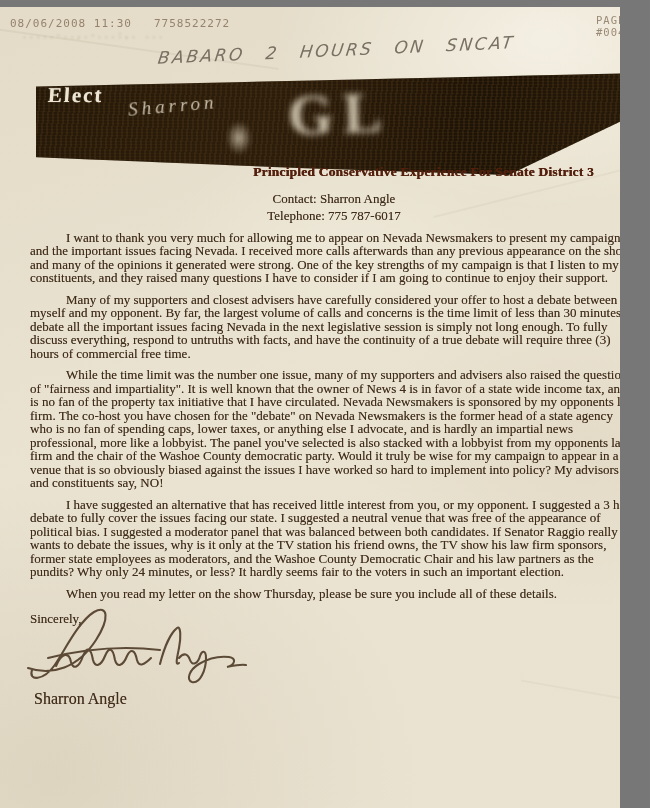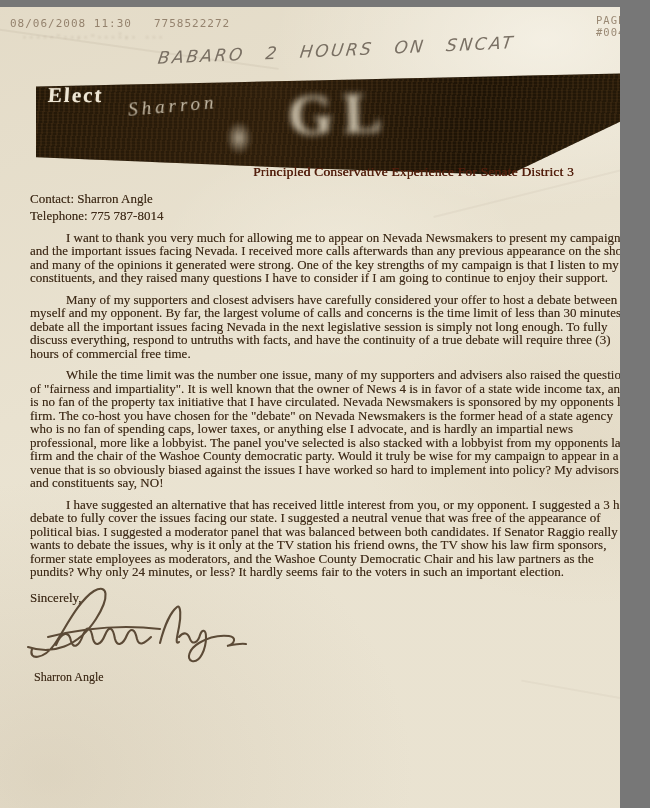--- a/index.html
+++ b/index.html
@@ -69,36 +69,36 @@
     font-weight:bold; font-size:58px; letter-spacing:10px; line-height:1;
     color:rgba(233,223,201,0.85); filter:blur(3px); transform:rotate(-2deg);
   }
   .banner-speck {
     position:absolute; left:190px; top:50px; width:26px; height:34px; border-radius:50%;
     background:radial-gradient(ellipse, rgba(230,220,198,0.7), transparent 70%);
     filter:blur(2px);
   }
   .tagline {
     position:absolute; left:253px; top:157px;
-    font-weight:normal; font-size:13.5px; color:#53200e;
+    font-weight:bold; font-size:13.5px; color:#53200e;
     letter-spacing:0.2px; text-shadow:0.4px 0 0 #53200e; white-space:nowrap;
   }
 
   .letter {
     position:absolute; left:30px; top:184px; width:608px;
     font-size:13px; line-height:13.5px;
     text-shadow:0 0 0.3px rgba(63,44,25,0.55);
   }
-  .contact-block p { margin:0 0 1.5px 0; line-height:15px; }
+  .contact-block p { margin:0 0 1.5px 0; line-height:15px;text-align:center; }
   .salutation { margin:12px 0 0 0; line-height:14px; }
   .para { margin:8px 0 0 0; text-indent:36px; }
   .closing-block { position:relative; margin-top:10px; height:100px; }
   .closing-text { position:absolute; left:0; top:2px;text-align:center; }
   .signature-svg { position:absolute; left:-10px; top:-6px; }
-  .typed-name { position:absolute; left:4px; top:82px; font-size:12px; }
+  .typed-name { position:absolute; left:4px; top:82px; font-size:16px; }
 </style>
 </head>
 <body>
 
 <div class="page">
 
   <div class="crease c1"></div>
   <div class="crease c2"></div>
   <div class="crease c3"></div>
 
@@ -119,28 +119,29 @@
     <div class="banner-elect">Elect</div>
     <div class="banner-script">Sharron</div>
     <div class="banner-ghost">GL</div>
     <div class="banner-speck"></div>
   </div>
   <div class="tagline">Principled Conservative Experience For Senate District 3</div>
 
   <div class="letter">
     <div class="contact-block">
       <p>Contact: Sharron Angle</p>
-      <p>Telephone: 775 787-8014</p>
+      <p>Telephone: 775 787-6017</p>
     </div>
 
 
     <p class="para">I want to thank you very much for allowing me to appear on Nevada Newsmakers to present my campaign and the important issues facing Nevada. I received more calls afterwards than any previous appearance on the show, and many of the opinions it generated were strong. One of the key strengths of my campaign is that I listen to my constituents, and they raised many questions I have to consider if I am going to continue to enjoy their support.</p>
     <p class="para">Many of my supporters and closest advisers have carefully considered your offer to host a debate between myself and my opponent. By far, the largest volume of calls and concerns is the time limit of less than 30 minutes to debate all the important issues facing Nevada in the next legislative session is simply not long enough. To fully discuss everything, respond to untruths with facts, and have the continuity of a true debate will require three (3) hours of commercial free time.</p>
     <p class="para">While the time limit was the number one issue, many of my supporters and advisers also raised the question of "fairness and impartiality". It is well known that the owner of News 4 is in favor of a state wide income tax, and is no fan of the property tax initiative that I have circulated. Nevada Newsmakers is sponsored by my opponents law firm. The co-host you have chosen for the "debate" on Nevada Newsmakers is the former head of a state agency who is no fan of spending caps, lower taxes, or anything else I advocate, and is hardly an impartial news professional, more like a lobbyist. The panel you've selected is also stacked with a lobbyist from my opponents law firm and the chair of the Washoe County democratic party. Would it truly be wise for my campaign to appear in a venue that is so obviously biased against the issues I have worked so hard to implement into policy? My advisors and constituents say, NO!</p>
     <p class="para">I have suggested an alternative that has received little interest from you, or my opponent. I suggested a 3 hour debate to fully cover the issues facing our state. I suggested a neutral venue that was free of the appearance of political bias. I suggested a moderator panel that was balanced between both candidates. If Senator Raggio really wants to debate the issues, why is it only at the TV station his friend owns, the TV show his law firm sponsors, former state employees as moderators, and the Washoe County Democratic Chair and his law partners as the pundits? Why only 24 minutes, or less? It hardly seems fair to the voters in such an important election.</p>
+    <p class="para">When you read my letter on the show Thursday, please be sure you include all of these details.</p>
 
     <div class="closing-block">
       <span class="closing-text">Sincerely,</span>
       <svg class="signature-svg" width="240" height="90" viewBox="0 0 240 90" aria-hidden="true">
         <g fill="none" stroke="#4a3723" stroke-width="2.1" stroke-linecap="round" opacity="0.88">
           <path d="M8,64 C32,72 58,64 76,36 C90,14 88,0 74,8 C58,18 44,48 34,62 C24,76 8,78 12,66"></path>
           <path d="M36,62 C42,48 49,48 51,58 C53,66 59,64 63,52 C67,42 71,44 73,56 C75,64 81,62 85,52 C89,42 93,44 95,56 C97,64 103,62 107,52 C111,44 115,46 117,56 C119,64 125,60 131,54"></path>
           <path d="M28,54 C68,44 106,42 140,46"></path>
           <path d="M140,60 C145,40 152,28 157,24 C161,21 161,34 159,44 C157,54 155,62 159,59"></path>
           <path d="M159,54 C164,48 168,50 170,56 C172,62 178,60 180,52 C182,46 186,46 186,54 C186,66 180,80 172,78 C166,76 169,66 179,60 C189,54 200,52 209,53 C217,54 215,61 207,63 C212,62 220,60 226,61"></path>

